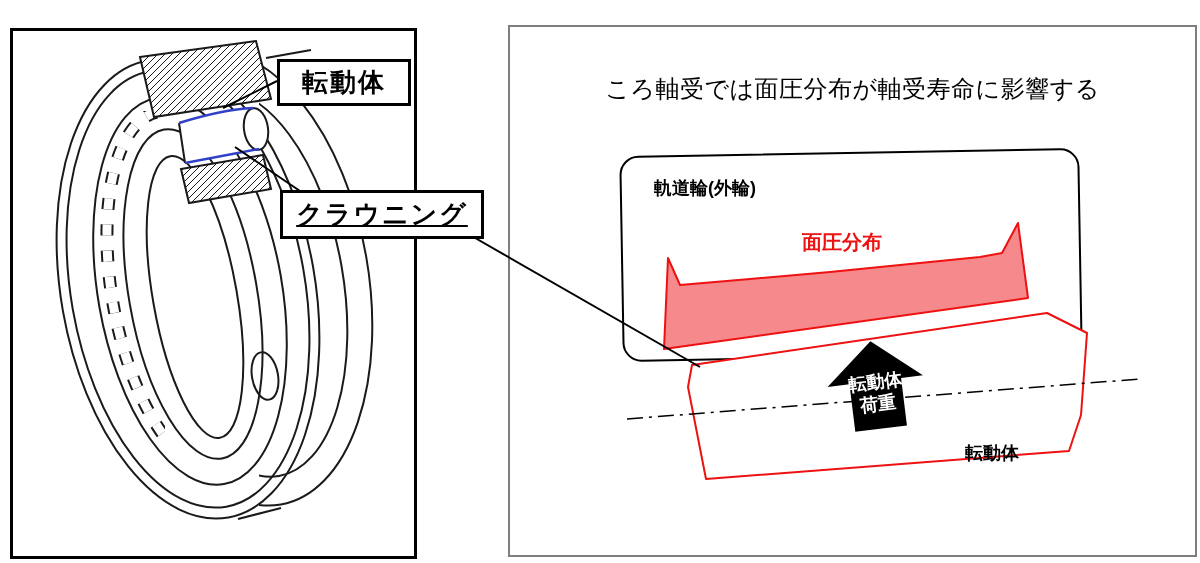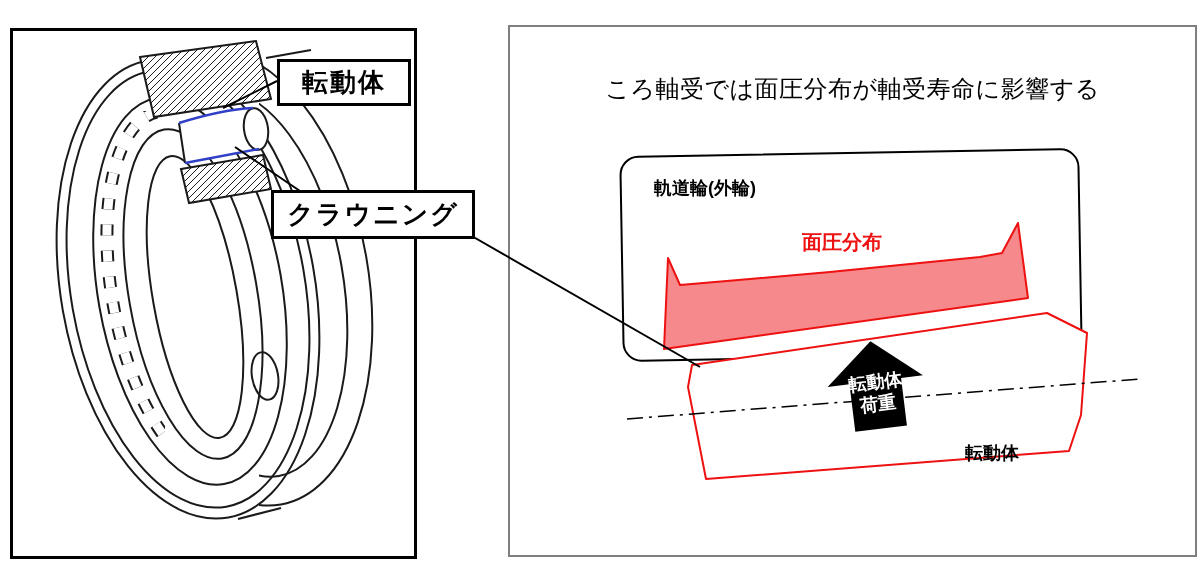--- a/index.html
+++ b/index.html
@@ -23,21 +23,21 @@
   .overlay{
     position:absolute;left:0;top:0;width:1200px;height:563px;
     z-index:20;pointer-events:none;
   }
   .callout{
     position:absolute;background:#fff;border:3px solid #000;z-index:30;
     display:flex;align-items:center;justify-content:center;
     font-weight:bold;color:#000;letter-spacing:2px;
   }
   #callout-rolling-element{left:277px;top:59px;width:128px;height:41px;font-size:26px;}
-  #callout-crowning{left:271px;top:190px;width:198px;height:43px;font-size:26px;}
+  #callout-crowning{left:280px;top:190px;width:198px;height:43px;font-size:26px;text-decoration:underline;}
   svg{display:block;}
   svg text{font-family:"Liberation Sans","DejaVu Sans",sans-serif;}
 </style>
 </head>
 <body>
 
 <div class="left-panel">
   <svg width="395" height="519" viewBox="0 0 395 519">
     <defs>
       <pattern id="hatch" patternUnits="userSpaceOnUse" width="7" height="7">

